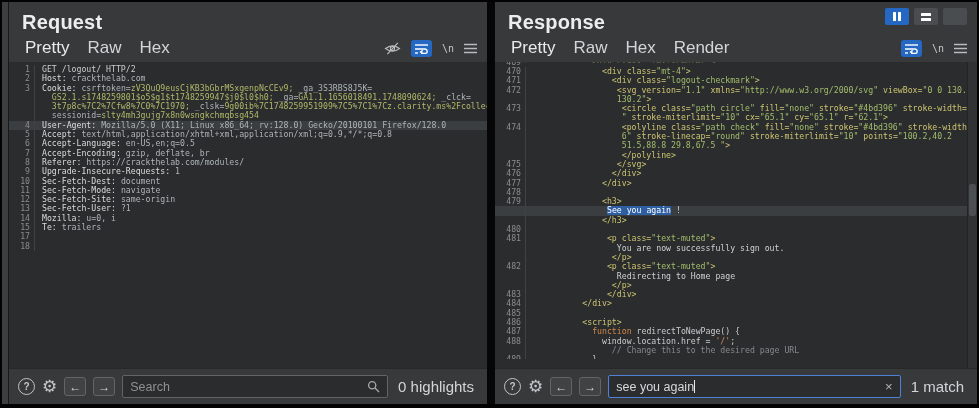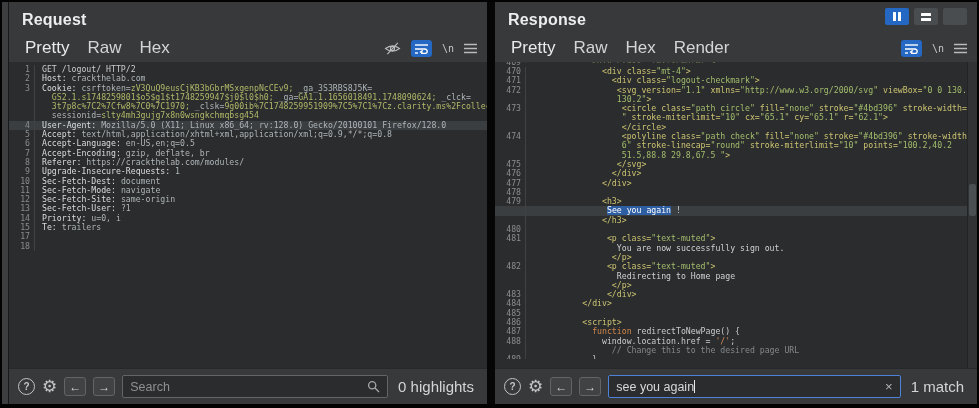--- a/index.html
+++ b/index.html
@@ -5,21 +5,21 @@
   html,body{margin:0;padding:0;background:#000;}
   body{width:979px;height:408px;position:relative;font-family:"Liberation Sans",sans-serif;-webkit-font-smoothing:antialiased;}
   .window{position:absolute;inset:0;border:2px solid #020202;border-bottom-width:4px;background:#0a0a0a;display:flex;box-sizing:border-box;overflow:hidden;}
   .left-strip{width:6px;background:#3c3e40;border-right:1px solid #18191a;flex:none;}
   .panel{background:#37393b;display:flex;flex-direction:column;box-sizing:border-box;min-width:0;}
   .panel.request{width:478px;flex:none;}
   .panel.response{flex:1;position:relative;}
   .divider{width:8px;background:#060606;flex:none;}
 
   .panel-head{height:32px;flex:none;padding:9px 0 0 13px;box-sizing:border-box;}
-  .panel-title{font-size:16px;font-weight:bold;color:#eceded;letter-spacing:.2px;}
+  .panel-title{font-size:20px;font-weight:bold;color:#eceded;letter-spacing:.2px;}
 
   .tabs-row{height:28px;flex:none;display:flex;align-items:center;padding:0 10px 0 7px;}
   .tab{padding:5px 9px;font-size:17px;color:#d3d5d7;position:relative;cursor:default;}
   .tab.active{color:#e9eaeb;}
   .tab.active::after{content:"";position:absolute;left:5px;right:5px;bottom:-2px;height:3px;background:#dd7030;}
   .tools{margin-left:auto;display:flex;align-items:center;gap:10px;}
   .tool{display:inline-flex;align-items:center;justify-content:center;color:#b9bbbd;}
   .wrap-btn{width:21px;height:17px;background:#2468c4;border-radius:3px;}
   .nl-label{font-family:"DejaVu Sans Mono",monospace;font-size:10px;color:#c6c8ca;}
 
@@ -169,21 +169,21 @@
         <div class="crow">
           <span class="gut">12</span>
           <span class="codearea"><span class="sg-k">Sec-Fetch-Site:</span><span class="sg-v"> same-origin</span></span>
         </div>
         <div class="crow">
           <span class="gut">13</span>
           <span class="codearea"><span class="sg-k">Sec-Fetch-User:</span><span class="sg-v"> ?1</span></span>
         </div>
         <div class="crow">
           <span class="gut">14</span>
-          <span class="codearea"><span class="sg-k">Priority:</span><span class="sg-v"> u=0, i</span></span>
+          <span class="codearea"><span class="sg-k">Mozilla:</span><span class="sg-v"> u=0, i</span></span>
         </div>
         <div class="crow">
           <span class="gut">15</span>
           <span class="codearea"><span class="sg-k">Te:</span><span class="sg-v"> trailers</span></span>
         </div>
         <div class="crow">
           <span class="gut">17</span>
           <span class="codearea"></span>
         </div>
         <div class="crow">
@@ -286,34 +286,34 @@
         </div>
         <div class="crow">
           <span class="gut">473</span>
           <span class="codearea"><span class="sg-t">                  &lt;circle class=</span><span class="sg-s">"path circle"</span><span class="sg-t"> fill=</span><span class="sg-s">"none"</span><span class="sg-t"> stroke=</span><span class="sg-s">"#4bd396"</span><span class="sg-t"> stroke-width=</span><span class="sg-s">"6</span></span>
         </div>
         <div class="crow">
           <span class="gut"></span>
           <span class="codearea"><span class="sg-s">                  "</span><span class="sg-t"> stroke-miterlimit=</span><span class="sg-s">"10"</span><span class="sg-t"> cx=</span><span class="sg-s">"65.1"</span><span class="sg-t"> cy=</span><span class="sg-s">"65.1"</span><span class="sg-t"> r=</span><span class="sg-s">"62.1"</span><span class="sg-t">&gt;</span></span>
         </div>
         <div class="crow">
-          <span class="gut"></span>
-          <span class="codearea"><span class="sg-t">                  &lt;/circle&gt;</span></span>
-        </div>
-        <div class="crow">
           <span class="gut">474</span>
           <span class="codearea"><span class="sg-t">                  &lt;polyline class=</span><span class="sg-s">"path check"</span><span class="sg-t"> fill=</span><span class="sg-s">"none"</span><span class="sg-t"> stroke=</span><span class="sg-s">"#4bd396"</span><span class="sg-t"> stroke-width=</span><span class="sg-s">"</span></span>
         </div>
         <div class="crow">
           <span class="gut"></span>
           <span class="codearea"><span class="sg-s">                  6"</span><span class="sg-t"> stroke-linecap=</span><span class="sg-s">"round"</span><span class="sg-t"> stroke-miterlimit=</span><span class="sg-s">"10"</span><span class="sg-t"> points=</span><span class="sg-s">"100.2,40.2</span></span>
         </div>
         <div class="crow">
           <span class="gut"></span>
           <span class="codearea"><span class="sg-s">                  51.5,88.8 29.8,67.5 "</span><span class="sg-t">&gt;</span></span>
+        </div>
+        <div class="crow">
+          <span class="gut"></span>
+          <span class="codearea"><span class="sg-t">                  &lt;/polyline&gt;</span></span>
         </div>
         <div class="crow">
           <span class="gut">475</span>
           <span class="codearea"><span class="sg-t">                 &lt;/svg&gt;</span></span>
         </div>
         <div class="crow">
           <span class="gut">476</span>
           <span class="codearea"><span class="sg-t">                &lt;/div&gt;</span></span>
         </div>
         <div class="crow">

